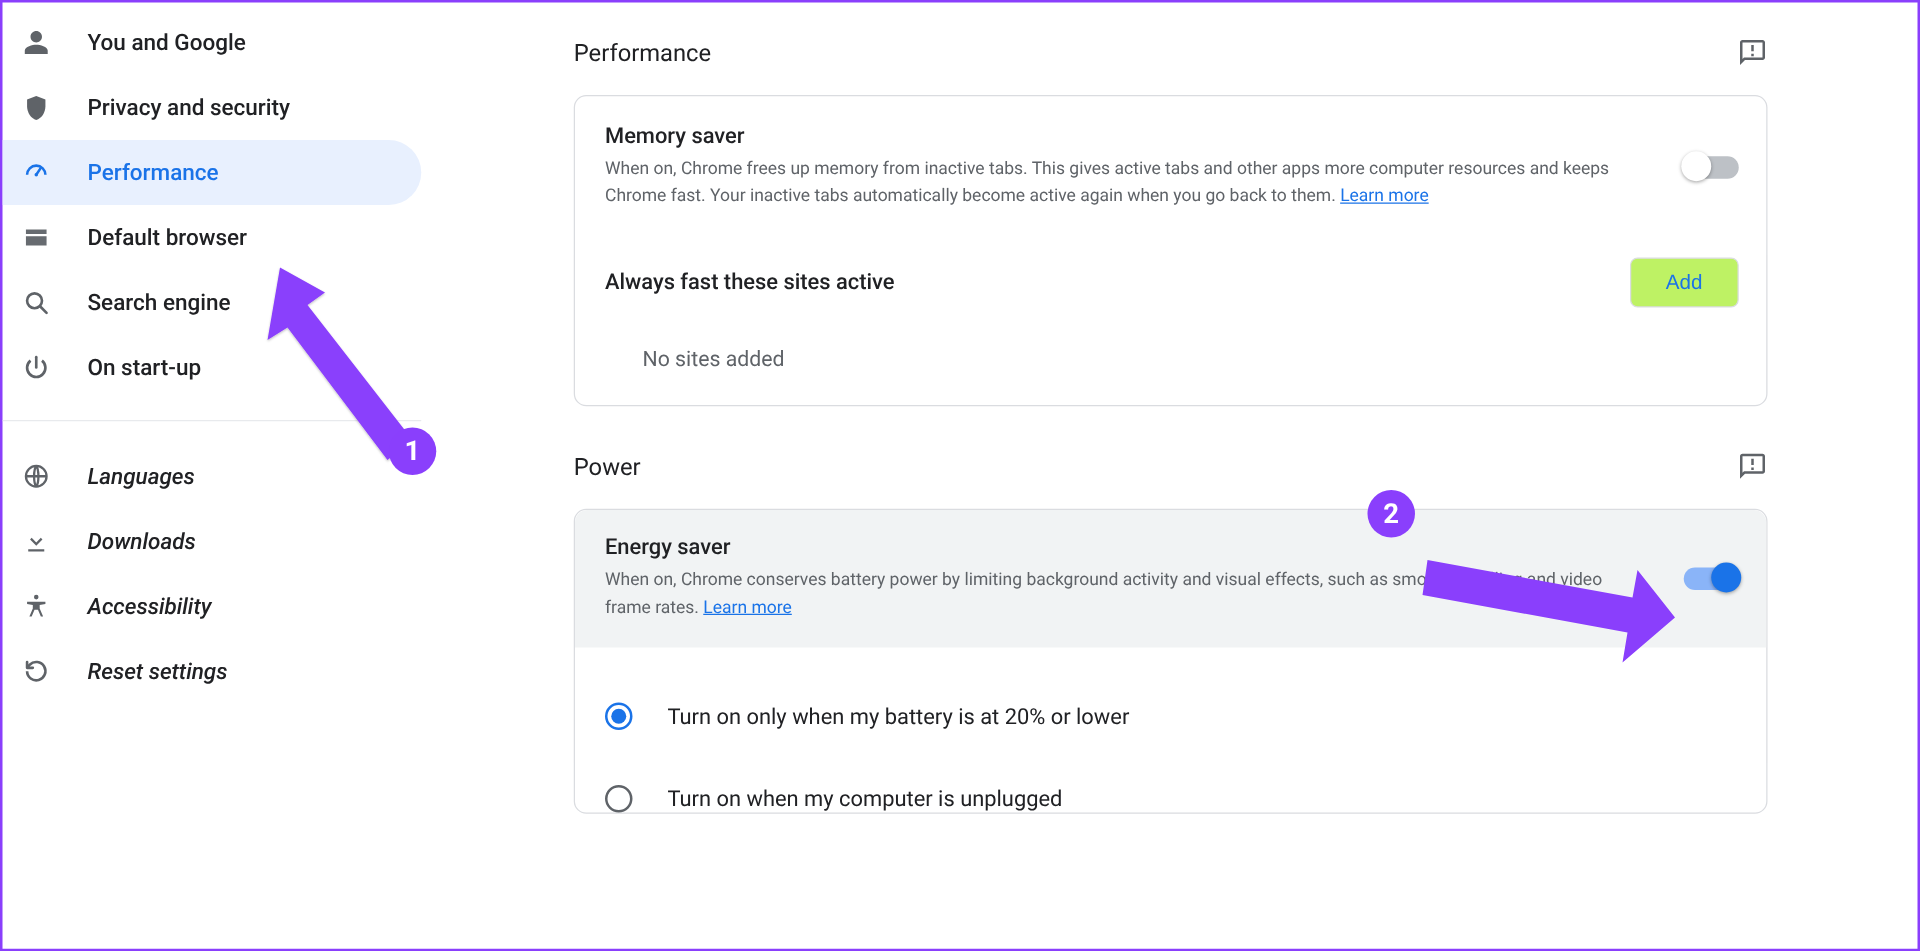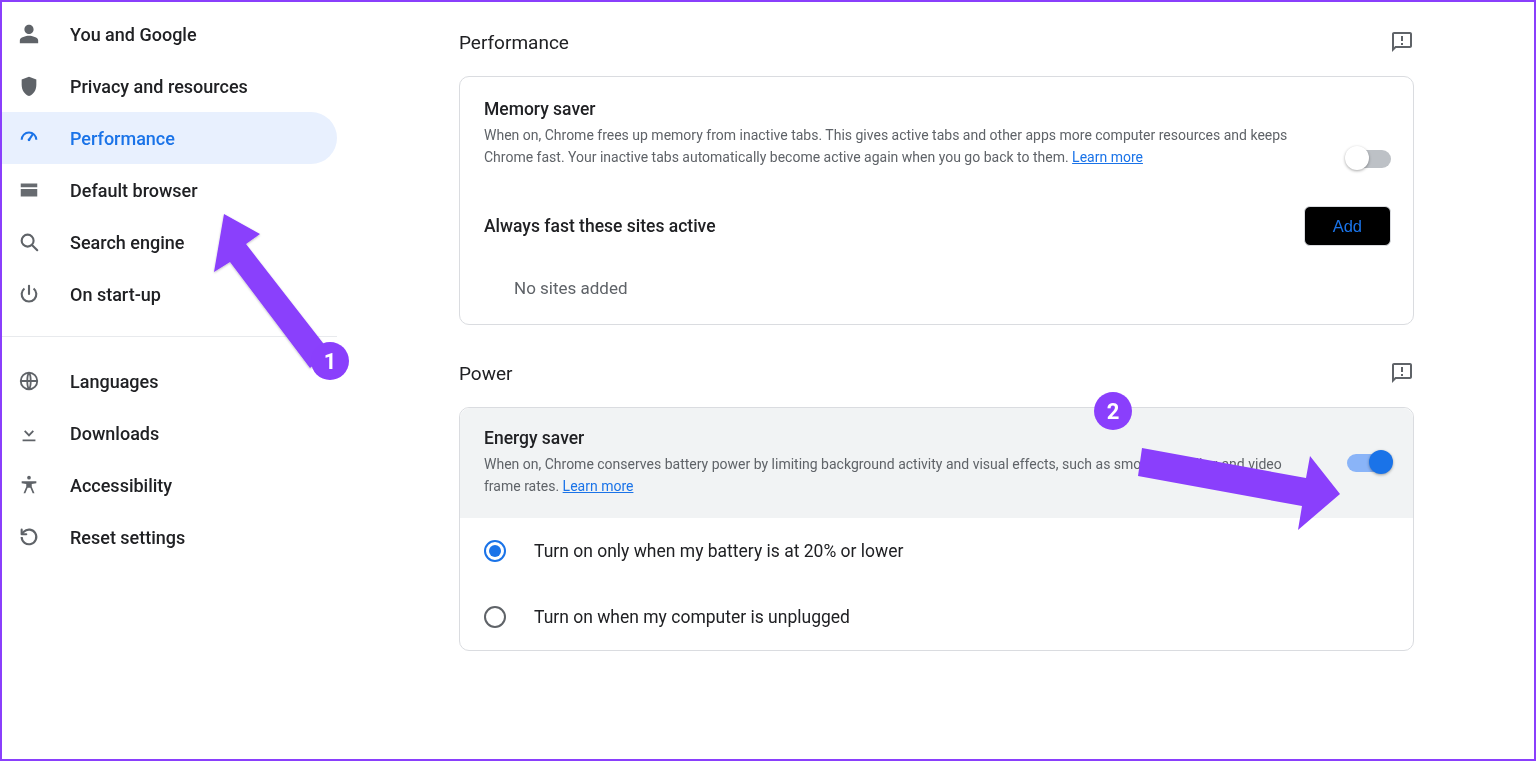--- a/index.html
+++ b/index.html
@@ -23,21 +23,21 @@
     width: 335px;
     padding-top: 6px;
     flex-shrink: 0;
   }
   .nav-group {
     padding-bottom: 16px;
     border-bottom: 1px solid #e8eaed;
     margin-bottom: 18px;
     text-align: right;
   }
-  .nav-group:last-child { border-bottom: none; }
+  .nav-group:last-child { border-bottom: none; font-style: italic; }
   .nav-item {
     display: flex;
     align-items: center;
     height: 52px;
     padding-left: 16px;
     border-radius: 0 26px 26px 0;
     cursor: pointer;
     color: #202124;
     font-size: 18px;
     font-weight: 500;
@@ -77,21 +77,21 @@
   .card {
     border: 1px solid #dadce0;
     border-radius: 10px;
     background: #fff;
     margin-bottom: 36px;
   }
   
   .mem-row {
     display: flex;
     padding: 22px 22px 24px 24px;
-    align-items: flex-end;
+    align-items: center;
   }
   .mem-text { flex: 1; padding-right: 40px; }
   .row-title {
     font-size: 17.5px;
     color: #202124;
     font-weight: 500;
     margin-bottom: 6px;
   }
   .row-desc {
     font-size: 14px;
@@ -128,21 +128,21 @@
   
   .always-row {
     display: flex;
     align-items: center;
     justify-content: space-between;
     padding: 14px 22px 14px 24px;
   }
   .always-row .row-title { margin-bottom: 0; }
   .add-btn {
     border: 1px solid #dadce0;
-    background: #000000;
+    background: #bef264;
     color: #1a73e8;
     font-size: 16.5px;
     font-weight: 500;
     border-radius: 6px;
     height: 40px;
     padding: 0 28px;
     cursor: pointer;
   }
   .nosites {
     padding: 18px 24px 26px 54px;
@@ -154,21 +154,21 @@
   .energy-top {
     background: #f1f3f4;
     border-radius: 10px 10px 0 0;
     padding: 20px 22px 20px 24px;
     display: flex;
     align-items: center;
   }
   .energy-top .row-desc { padding-right: 6px; }
   .radio-row {
     display: flex;
-    align-items: center;
+    align-items: flex-end;
     height: 66px;
     padding-left: 24px;
     font-size: 17.5px;
     color: #202124;
   }
   .radio {
     width: 22px; height: 22px;
     border: 2px solid #5f6368;
     border-radius: 50%;
     margin-right: 28px;
@@ -215,21 +215,21 @@
             </svg>
           </span>
           <span>You and Google</span>
         </div>
         <div class="nav-item">
           <span class="icon">
             <svg viewBox="0 0 24 24" width="22" height="22" fill="currentColor">
               <path d="M12 2 4 5v6c0 5.5 3.4 10.7 8 12 4.6-1.3 8-6.5 8-12V5l-8-3z"></path>
             </svg>
           </span>
-          <span>Privacy and resources</span>
+          <span>Privacy and security</span>
         </div>
         <div class="nav-item active">
           <span class="icon">
             <svg viewBox="0 0 24 24" width="22" height="22" fill="none" stroke="currentColor" stroke-width="2.2">
               <path d="M4 14a8 8 0 1 1 16 0"></path>
               <path d="M12 14 16 8" stroke-linecap="round"></path>
               <circle cx="12" cy="14" r="1.5" fill="currentColor" stroke="none"></circle>
             </svg>
           </span>
           <span>Performance</span>

